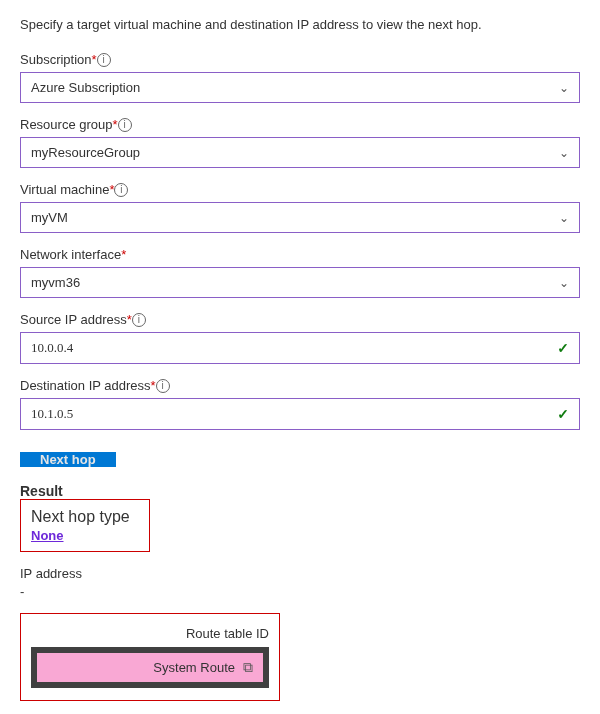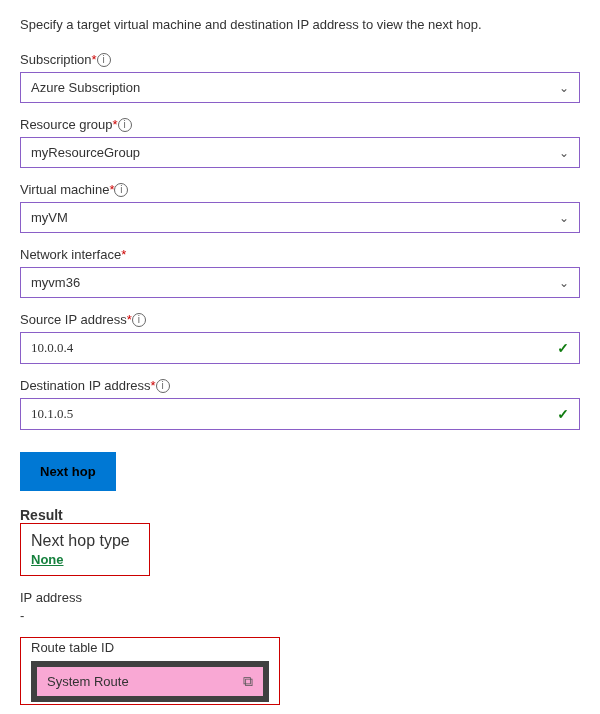--- a/index.html
+++ b/index.html
@@ -92,23 +92,23 @@
       position: absolute;
       right: 10px;
       top: 50%;
       transform: translateY(-50%);
       color: #107c10;
       font-size: 14px;
       font-weight: bold;
     }
     .next-hop-btn {
       background: #0078d4;
-      color: #000000;
+      color: #e5e5e5;
       border: none;
-      padding: 12px 20px;
+      padding: 0 20px;
       font-size: 13px;
       font-weight: 600;
       cursor: pointer;
       margin: 8px 0 16px 0;
     }
     .result-label {
       font-size: 14px;
       font-weight: 700;
       color: #333;
       margin-bottom: 0;
@@ -121,40 +121,41 @@
       min-width: 130px;
     }
     .result-box-label {
       font-size: 16px;
       color: #333;
       margin-bottom: 2px;
     }
     .result-box-value {
       font-size: 13px;
       font-weight: 700;
-      color: #15803d;
+      color: #6d28d9;
       text-decoration: underline;
     }
     .ip-address-section {
       margin-bottom: 14px;
     }
     .ip-address-label {
       font-size: 13px;
       color: #333;
       margin-bottom: 3px;
     }
     .ip-address-value {
       font-size: 13px;
       color: #333;
     }
     .route-table-outer {
       border: 1.5px solid #c00;
       display: inline-block;
-      padding: 2px 10px;
+      padding: 12px 10px;
       min-width: 260px;
+      text-align: right;
     }
     .route-table-label {
       font-size: 13px;
       color: #333;
       margin-bottom: 6px;
     }
     .route-table-inner {
       border: 6px solid #404040;
       display: flex;
       align-items: center;

